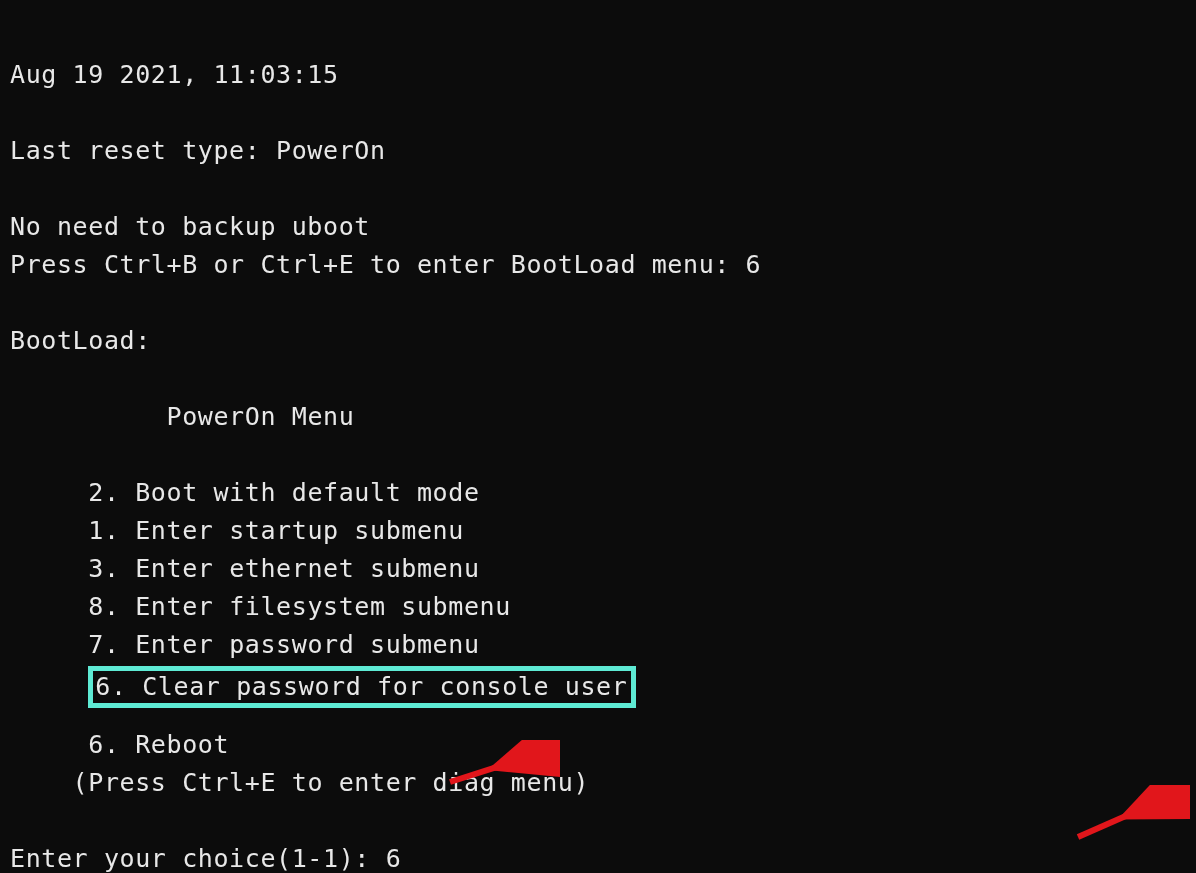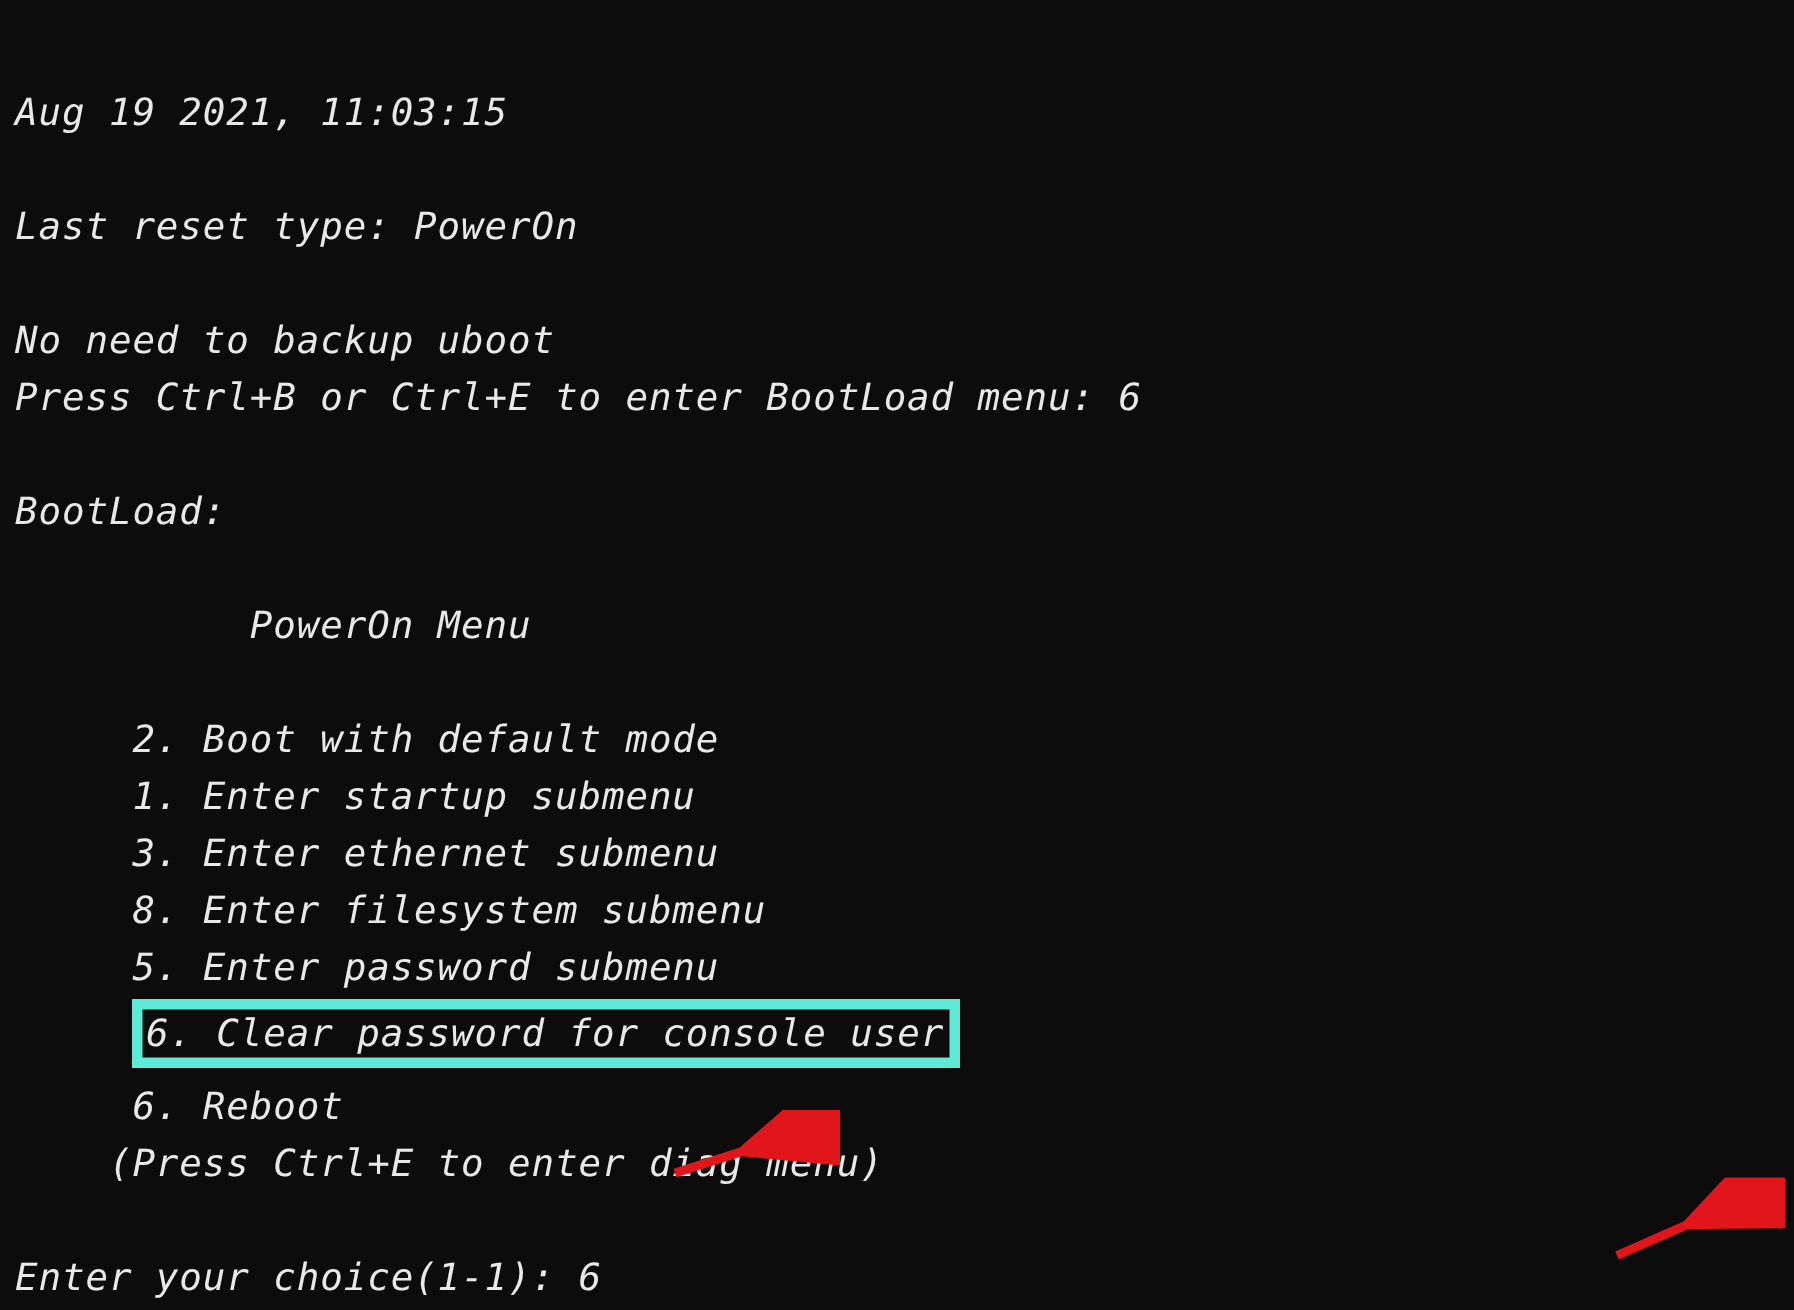--- a/index.html
+++ b/index.html
@@ -13,28 +13,28 @@
   .terminal {
     font-family: "Consolas", "Menlo", "DejaVu Sans Mono", monospace;
     font-size: 25px;
     line-height: 38px;
     color: #e8e8e8;
     white-space: pre;
     padding: 18px 10px 0 10px;
     letter-spacing: 0.6px;
     position: relative;
   }
-  .terminal span { white-space: pre; font-style: italic; }
+  .terminal span { white-space: pre; }
   .boxed {
-    border: 7px solid #5eead4;
+    border: 5px solid #5eead4;
     padding: 0 4px 0 2px;
     display: inline-block;
     line-height: 32px;
     margin-top: 2px;
-    margin-bottom: 7px;
+    margin-bottom: 18px;
   }
   svg.arrow {
     position: absolute;
     pointer-events: none;
   }
 </style>
 </head>
 <body>
 
 <div class="terminal">
@@ -46,21 +46,21 @@
 <span>Press Ctrl+B or Ctrl+E to enter BootLoad menu: 6</span>
 
 <span>BootLoad:</span>
 
 <span>          </span><span>PowerOn Menu</span>
 
 <span>     </span><span>2. Boot with default mode</span>
 <span>     </span><span>1. Enter startup submenu</span>
 <span>     </span><span>3. Enter ethernet submenu</span>
 <span>     </span><span>8. Enter filesystem submenu</span>
-<span>     </span><span>5. Enter password submenu</span>
+<span>     </span><span>7. Enter password submenu</span>
 <span>     </span><span class="boxed">6. Clear password for console user</span>
 <span>     </span><span>6. Reboot</span>
 <span>    </span><span>(Press Ctrl+E to enter diag menu)</span>
 
 <span>Enter your choice(1-1): 6</span>
 
 
 
 <svg class="arrow" style="left:430px; top:740px;" width="130" height="60" viewBox="0 0 130 60">
   <defs>

